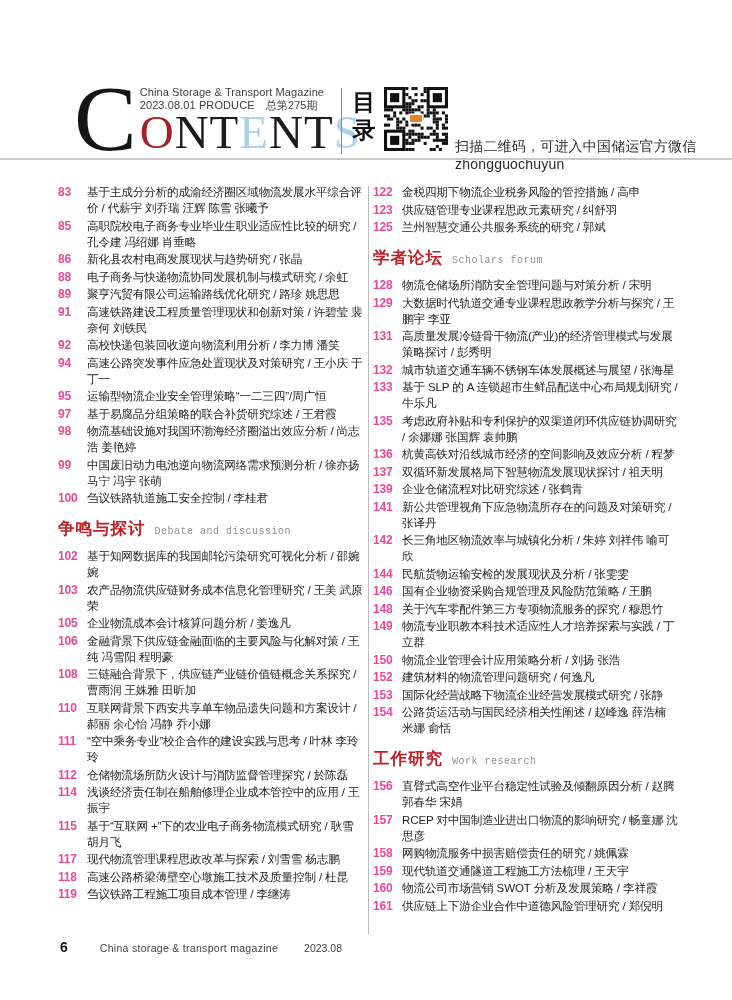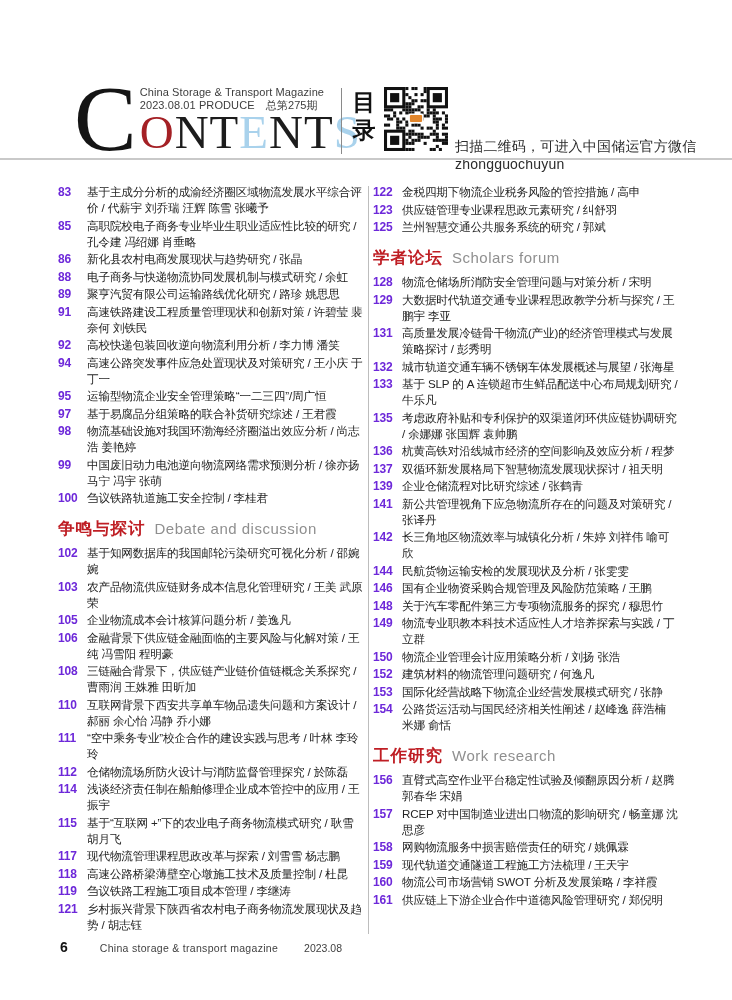--- a/index.html
+++ b/index.html
@@ -20,25 +20,25 @@
   .toc-label{position:absolute;left:348px;top:88px;width:32px;text-align:center;font-size:23px;line-height:28px;font-weight:600;color:#111;}
   .qr{position:absolute;left:384px;top:87px;width:64px;height:64px;}
   .qr-caption{position:absolute;left:455px;top:138px;font-size:14px;color:#2b2b2b;letter-spacing:0.2px;}
   .header-rule{position:absolute;left:0;top:158px;width:732px;height:2px;background:var(--rule-gray);}
 
   
   .columns{position:absolute;left:58px;top:184px;width:622px;display:flex;}
   .col{width:306px;}
   .col-divider{width:1px;background:#bdbdbd;margin:2px 4px 0 4px;height:748px;}
   .entry{display:flex;margin-bottom:1.5px;}
-  .entry .num{width:29px;flex:none;font-weight:700;font-size:12px;line-height:16px;color:#6d28d9;letter-spacing:-0.2px;}
+  .entry .num{width:29px;flex:none;font-weight:700;font-size:12px;line-height:16px;color:#ec4899;letter-spacing:-0.2px;}
   .entry .txt{flex:1;font-size:11.6px;line-height:16px;color:#232323;letter-spacing:-0.15px;}
   .section-header{margin:12px 0 6px;line-height:21px;white-space:nowrap;}
   .section-header .zh{font-size:16.5px;font-weight:700;color:var(--accent-red);letter-spacing:1px;}
-  .section-header .en{font-family:Liberation Sans, sans-serif;font-size:15px;color:var(--english-gray);margin-left:9px;letter-spacing:0.5px;}
+  .section-header .en{font-family:Liberation Mono, monospace;font-size:10px;color:var(--english-gray);margin-left:9px;letter-spacing:0.5px;}
 
   
   .footer{position:absolute;left:60px;top:939px;display:flex;align-items:baseline;}
   .footer .pno{font-size:14px;font-weight:700;color:#111;}
   .footer .fmag{margin-left:32px;font-size:10.5px;color:#3f3f3f;letter-spacing:0.3px;}
   .footer .fissue{margin-left:26px;font-size:10.5px;color:#3f3f3f;}
 </style>
 </head>
 <body>
 
@@ -308,24 +308,20 @@
           <span class="txt">现代物流管理课程思政改革与探索 / 刘雪雪 杨志鹏</span>
         </div>
         <div class="entry">
           <span class="num">118</span>
           <span class="txt">高速公路桥梁薄壁空心墩施工技术及质量控制 / 杜昆</span>
         </div>
         <div class="entry">
           <span class="num">119</span>
           <span class="txt">刍议铁路工程施工项目成本管理 / 李继涛</span>
         </div>
-        <div class="entry">
-          <span class="num">121</span>
-          <span class="txt">乡村振兴背景下陕西省农村电子商务物流发展现状及趋势 / 胡志钰</span>
-        </div>
       </div>
     <div class="col-divider"></div>
     <div class="col">
         <div class="entry">
           <span class="num">122</span>
           <span class="txt">金税四期下物流企业税务风险的管控措施 / 高申</span>
         </div>
         <div class="entry">
           <span class="num">123</span>
           <span class="txt">供应链管理专业课程思政元素研究 / 纠舒羽</span>

